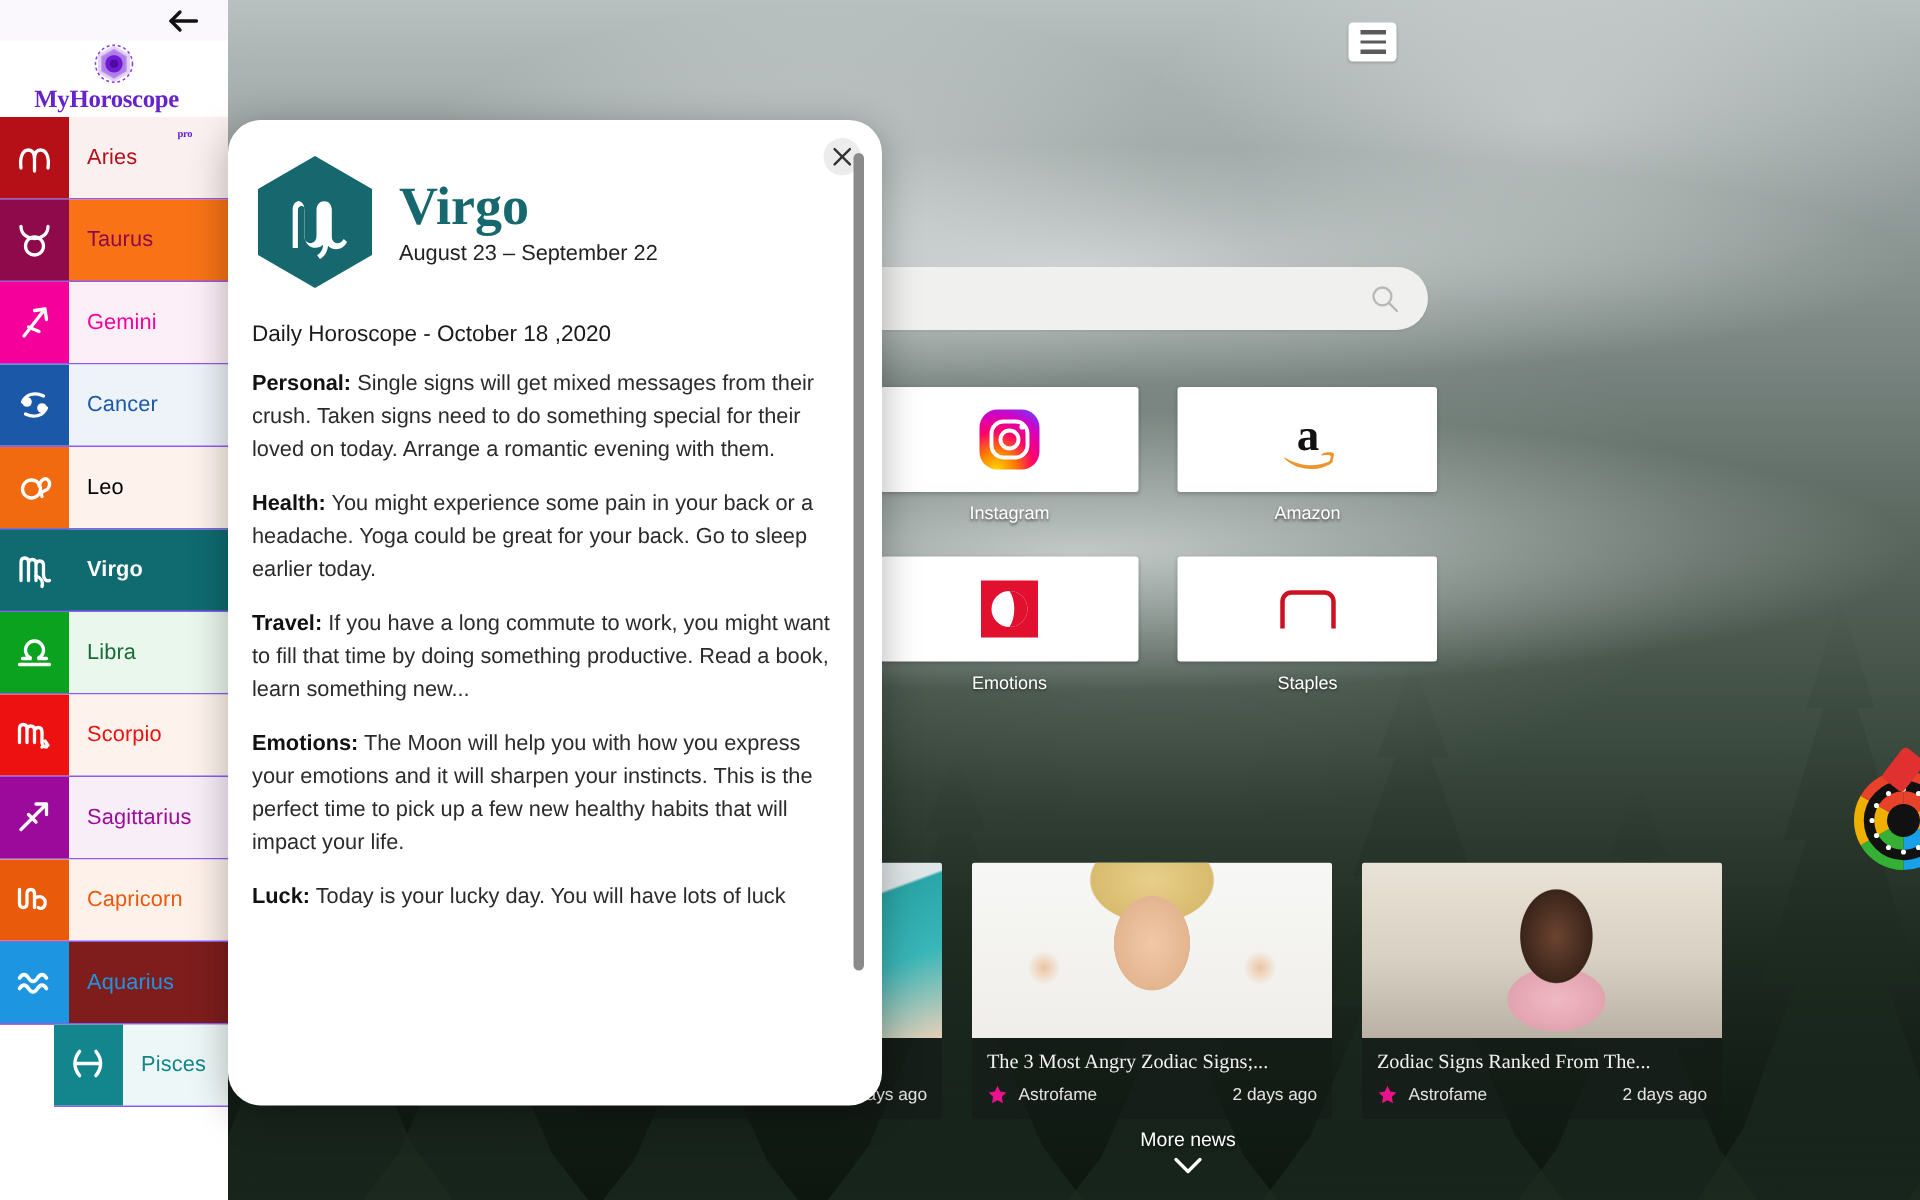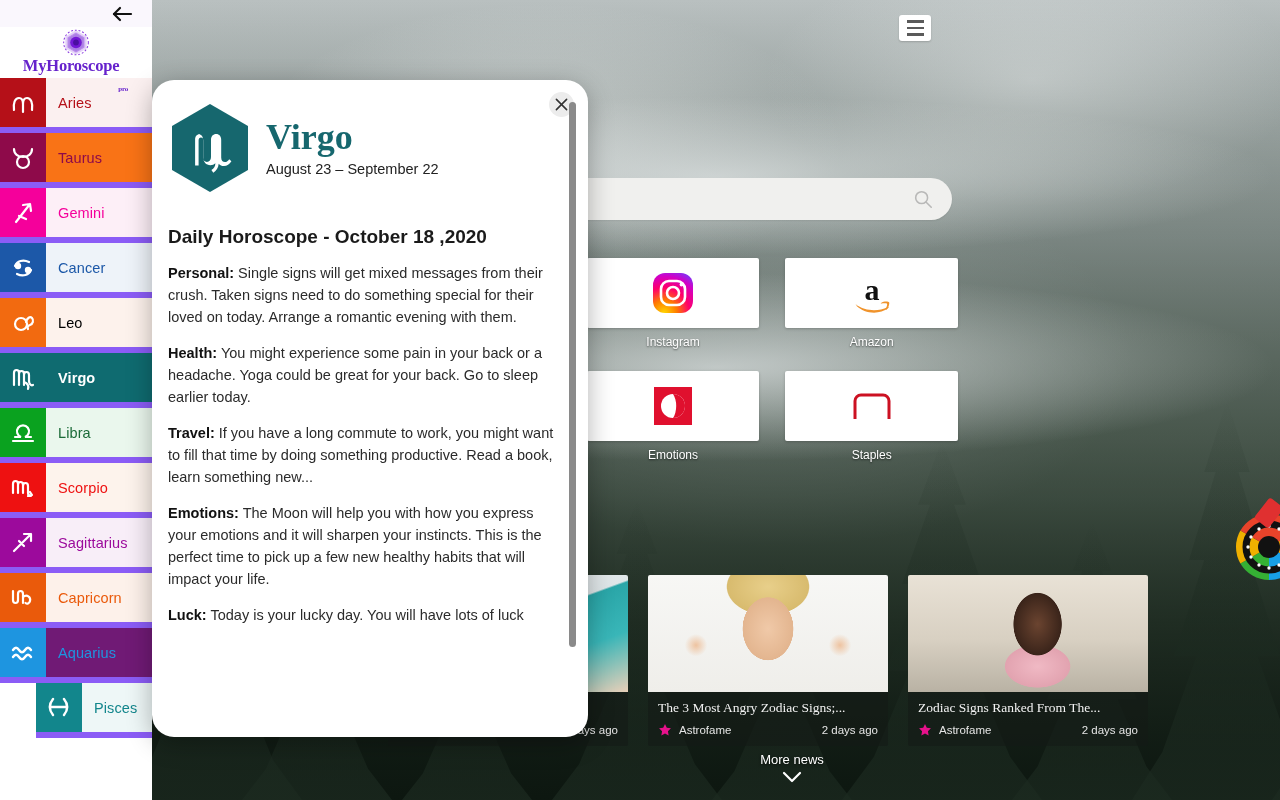--- a/index.html
+++ b/index.html
@@ -54,21 +54,21 @@
     font-family: "Liberation Serif", serif; font-weight: bold; font-size: 16.5px;
     color: #6622cc; letter-spacing: -0.2px; line-height: 17px; position: relative;
   }
   .brand-word sup {
     font-size: 7px; font-weight: bold; vertical-align: baseline;
     position: relative; top: 20px; left: -1px;
   }
 
   .sign-row {
     display: flex; align-items: stretch; height: 55px; cursor: pointer;
-    border-bottom: 6px solid #8b5cf6;
+    border-bottom: 1px solid #8b5cf6;
   }
   .sign-ico {
     width: 46px; min-width: 46px; display: flex; align-items: center; justify-content: center;
   }
   .sign-ico svg { width: 26px; height: 26px; }
   .sign-name {
     flex: 1; display: flex; align-items: center; padding-left: 12px;
     font-size: 14.5px; letter-spacing: .1px;
   }
   .sign-row.active .sign-name { color: #ffffff; font-weight: bold; }
@@ -168,21 +168,21 @@
   }
   .modal-head { display: flex; align-items: center; gap: 14px; }
   .hexbadge { width: 84px; height: 92px; flex: 0 0 84px; }
   .sign-title {
     font-family: "Liberation Serif", serif; font-size: 36px; color: #16676e;
     line-height: 1.0; font-weight: bold;
   }
   .sign-dates { font-size: 14.5px; color: #222; margin-top: 6px; }
 
   .daily-head {
-    font-size: 19px; font-weight: bold; color: #1a1a1a; margin-top: 32px;
+    font-size: 15px; font-weight: normal; color: #1a1a1a; margin-top: 20px;
   }
   .para { font-size: 14.5px; color: #2b2b2b; line-height: 1.52; margin-top: 14px; }
   .para b { color: #111; }
 
   .modal-track {
     position: absolute; right: 12px; top: 22px; width: 7px; height: 610px;
     border-radius: 4px; background: transparent; z-index: 4;
   }
   .modal-thumb {
     position: absolute; right: 12px; top: 22px; width: 7px; height: 545px;
@@ -495,21 +495,21 @@
           <div class="sign-name" style="color: rgb(156, 10, 156);">Sagittarius</div>
         </div>
         <div class="sign-row" style="background: rgb(253, 241, 234);">
           <div class="sign-ico" style="background: rgb(234, 90, 11);">
             <svg viewBox="0 0 26 26">
               <path d="M3 6v9c0 2 1 3 2.5 3S8 17 8 15V9c0-2 1-3 2.5-3S13 7 13 9v9M13 12c4-3 8 0 7 4-.6 2.6-3 3.2-4.5 2" fill="none" stroke="#fff" stroke-width="2.2" stroke-linecap="round"></path>
             </svg>
           </div>
           <div class="sign-name" style="color: rgb(234, 90, 11);">Capricorn</div>
         </div>
-        <div class="sign-row" style="background: #701a75;">
+        <div class="sign-row" style="background: #7f1d1d;">
           <div class="sign-ico" style="background: rgb(30, 149, 224);">
             <svg viewBox="0 0 26 26">
               <path d="M3 10c2-3 4-3 6 0s4 3 6 0 4-3 6 0M3 17c2-3 4-3 6 0s4 3 6 0 4-3 6 0" fill="none" stroke="#fff" stroke-width="2.4" stroke-linecap="round"></path>
             </svg>
           </div>
           <div class="sign-name" style="color: rgb(30, 149, 224);">Aquarius</div>
         </div>
         <div class="sign-row" style="background: rgb(238, 247, 247); margin-left: 36px;">
           <div class="sign-ico" style="background: rgb(18, 134, 140);">
             <svg viewBox="0 0 26 26">

